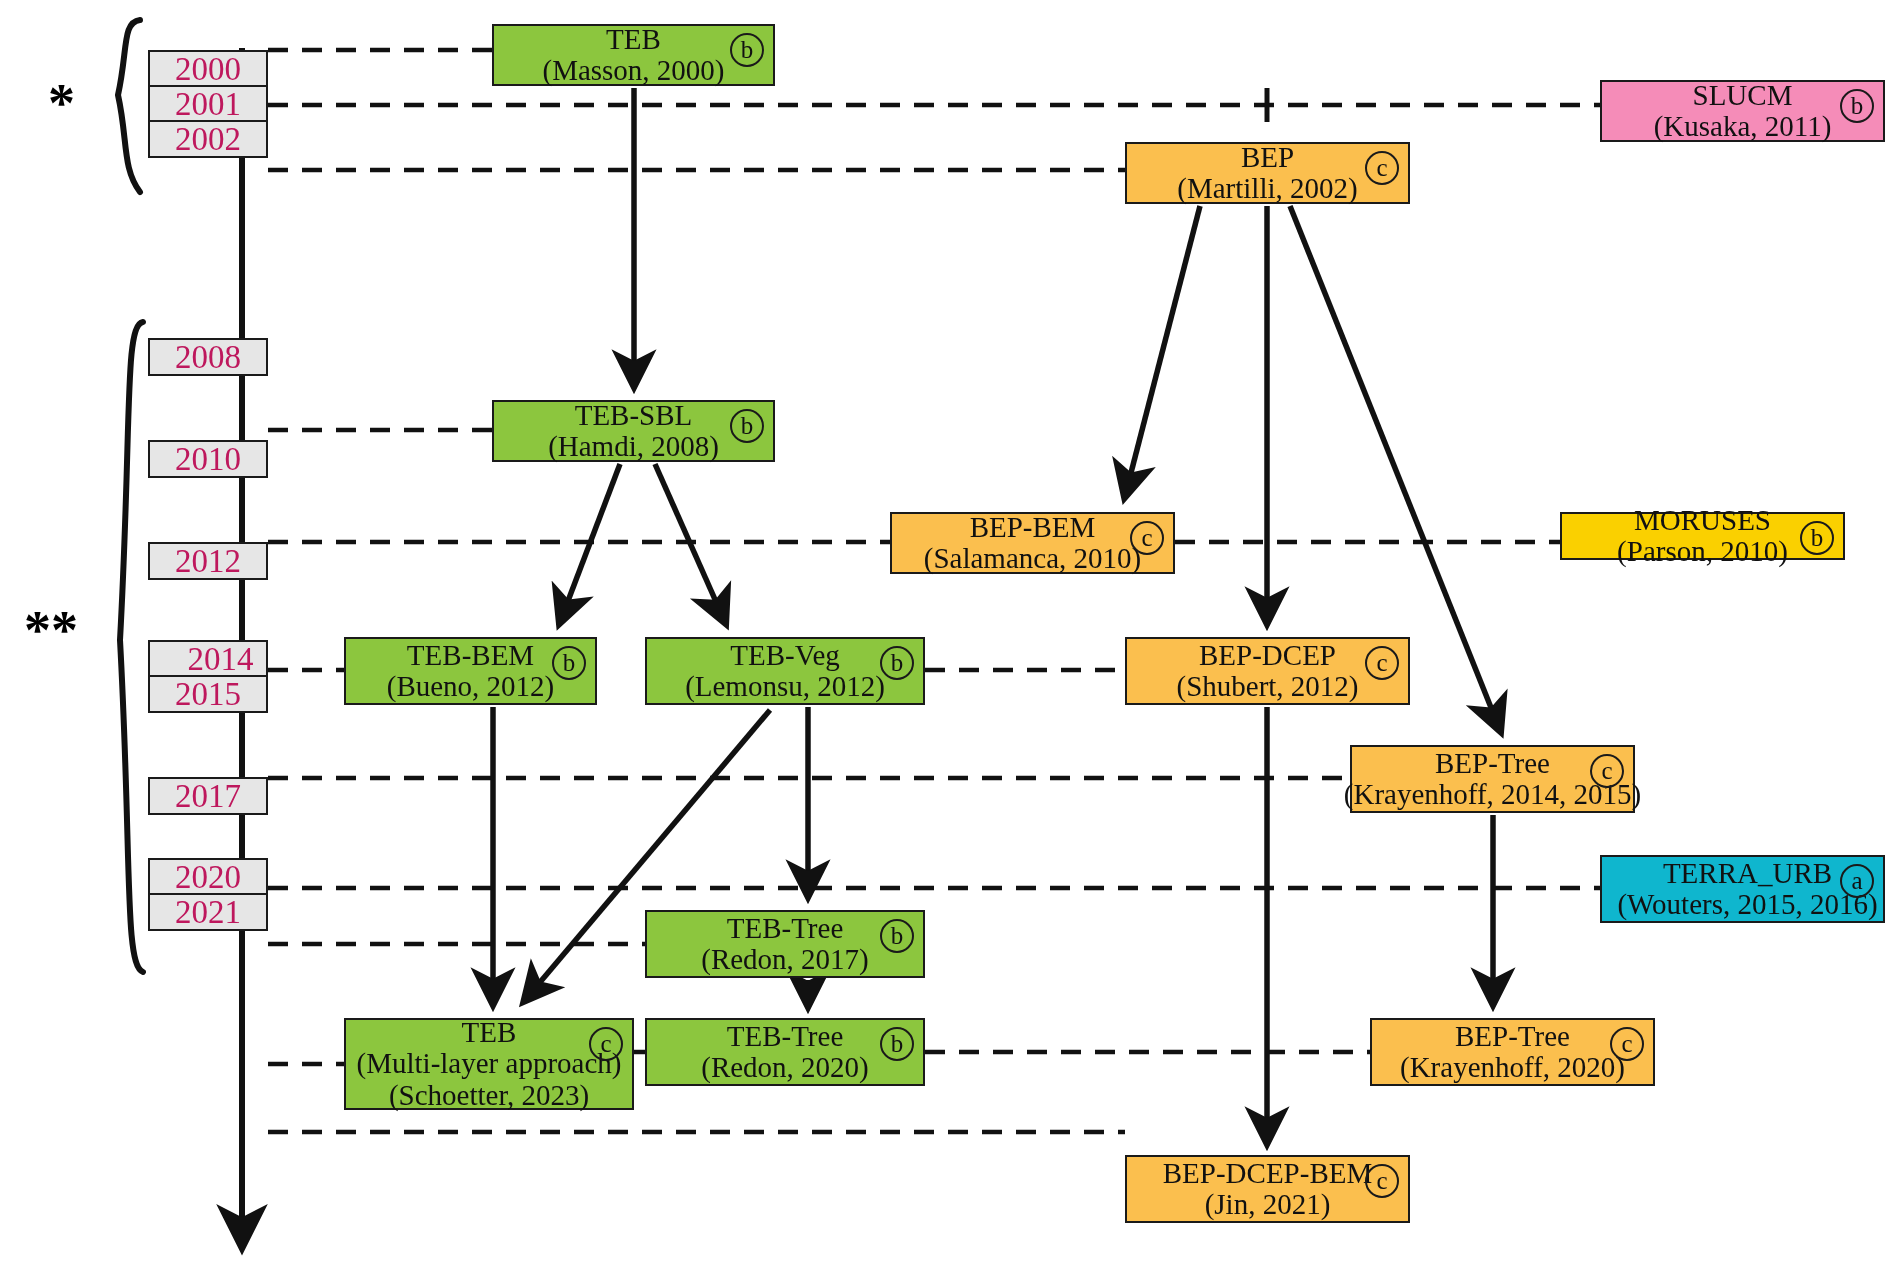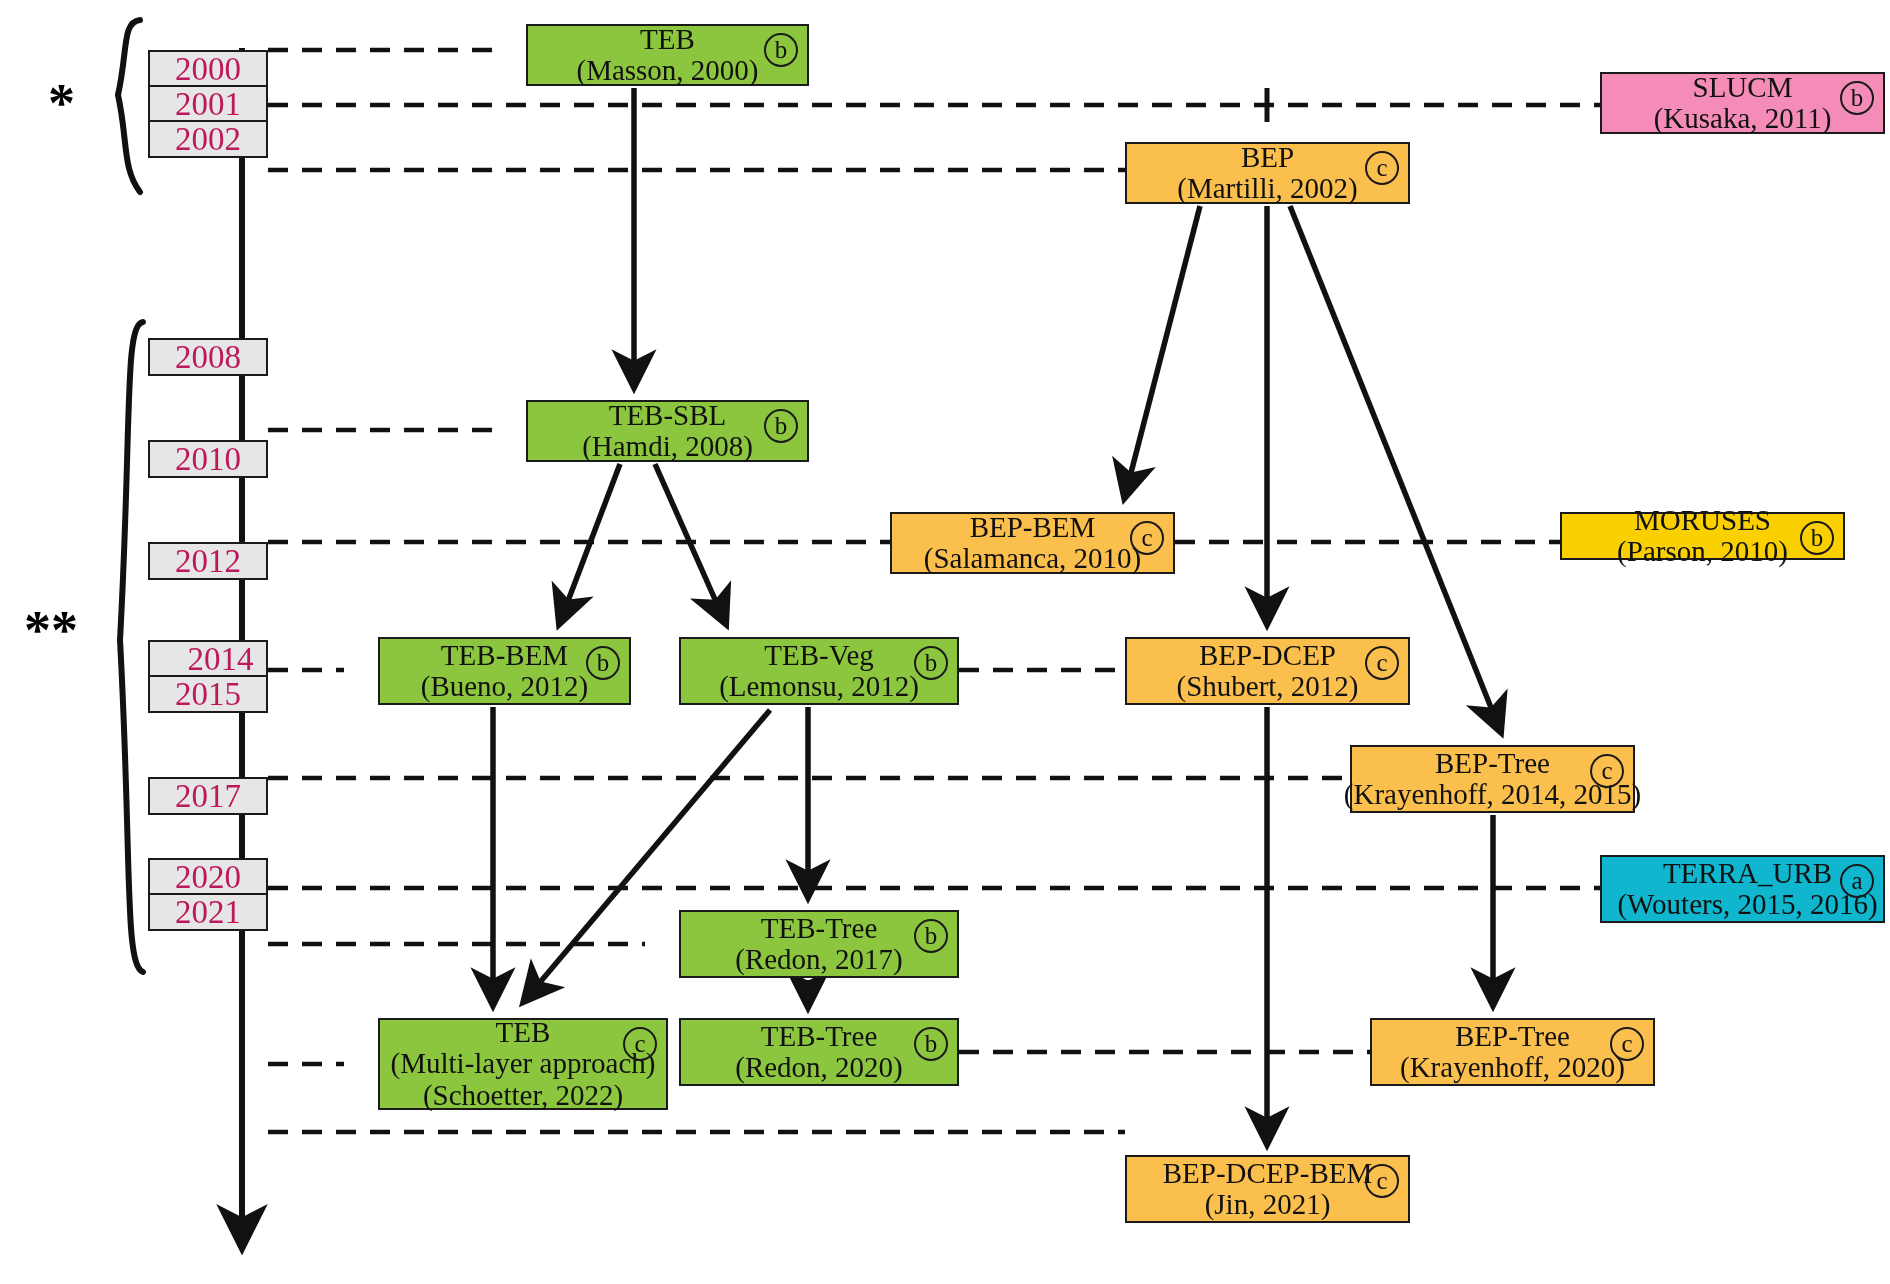--- a/index.html
+++ b/index.html
@@ -67,21 +67,21 @@
     color: #be185d;
   }
   .starmark {
     position: absolute;
     font-size: 54px;
     font-weight: bold;
     color: #000000;
     font-family: "Liberation Serif", "DejaVu Serif", serif;
     line-height: 1;
   }
-  .greenbox  { background: #8CC63E; margin-left: 34px; }
+  .greenbox  { background: #8CC63E; }
   .orangebox { background: #FBBF4E; }
   .pinkbox   { background: #F58CB8; }
   .yellowbox { background: #FAD000; }
   .cyanbox   { background: #0FB6CE; padding-left: 14px; }
 </style>
 </head>
 <body>
 
 <div id="canvas">
 
@@ -187,21 +187,21 @@
       <div class="yearbox" style="left: 148px; top: 858px;">2020</div>
       <div class="yearbox" style="left: 148px; top: 893px;">2021</div>
     </div>
 
   <div id="node-layer">
       <div class="node greenbox" style="left: 492px; top: 24px; width: 283px; height: 62px;">
         <div class="ln1">TEB</div>
         <div class="ln2">(Masson, 2000)</div>
         <div class="badge">b</div>
       </div>
-      <div class="node pinkbox" style="left: 1600px; top: 72px; width: 285px; height: 62px;">
+      <div class="node pinkbox" style="left: 1600px; top: 80px; width: 285px; height: 62px;">
         <div class="ln1">SLUCM</div>
         <div class="ln2">(Kusaka, 2011)</div>
         <div class="badge">b</div>
       </div>
       <div class="node orangebox" style="left: 1125px; top: 142px; width: 285px; height: 62px;">
         <div class="ln1">BEP</div>
         <div class="ln2">(Martilli, 2002)</div>
         <div class="badge">c</div>
       </div>
       <div class="node greenbox" style="left: 492px; top: 400px; width: 283px; height: 62px;">
@@ -245,21 +245,21 @@
         <div class="badge">a</div>
       </div>
       <div class="node greenbox" style="left: 645px; top: 910px; width: 280px; height: 68px;">
         <div class="ln1">TEB-Tree</div>
         <div class="ln2">(Redon, 2017)</div>
         <div class="badge">b</div>
       </div>
       <div class="node greenbox" style="left: 344px; top: 1018px; width: 290px; height: 92px;">
         <div class="ln1">TEB</div>
         <div class="ln2">(Multi-layer approach)</div>
-        <div class="ln3">(Schoetter, 2022)</div>
+        <div class="ln3">(Schoetter, 2023)</div>
         <div class="badge">c</div>
       </div>
       <div class="node greenbox" style="left: 645px; top: 1018px; width: 280px; height: 68px;">
         <div class="ln1">TEB-Tree</div>
         <div class="ln2">(Redon, 2020)</div>
         <div class="badge">b</div>
       </div>
       <div class="node orangebox" style="left: 1370px; top: 1018px; width: 285px; height: 68px;">
         <div class="ln1">BEP-Tree</div>
         <div class="ln2">(Krayenhoff, 2020)</div>

